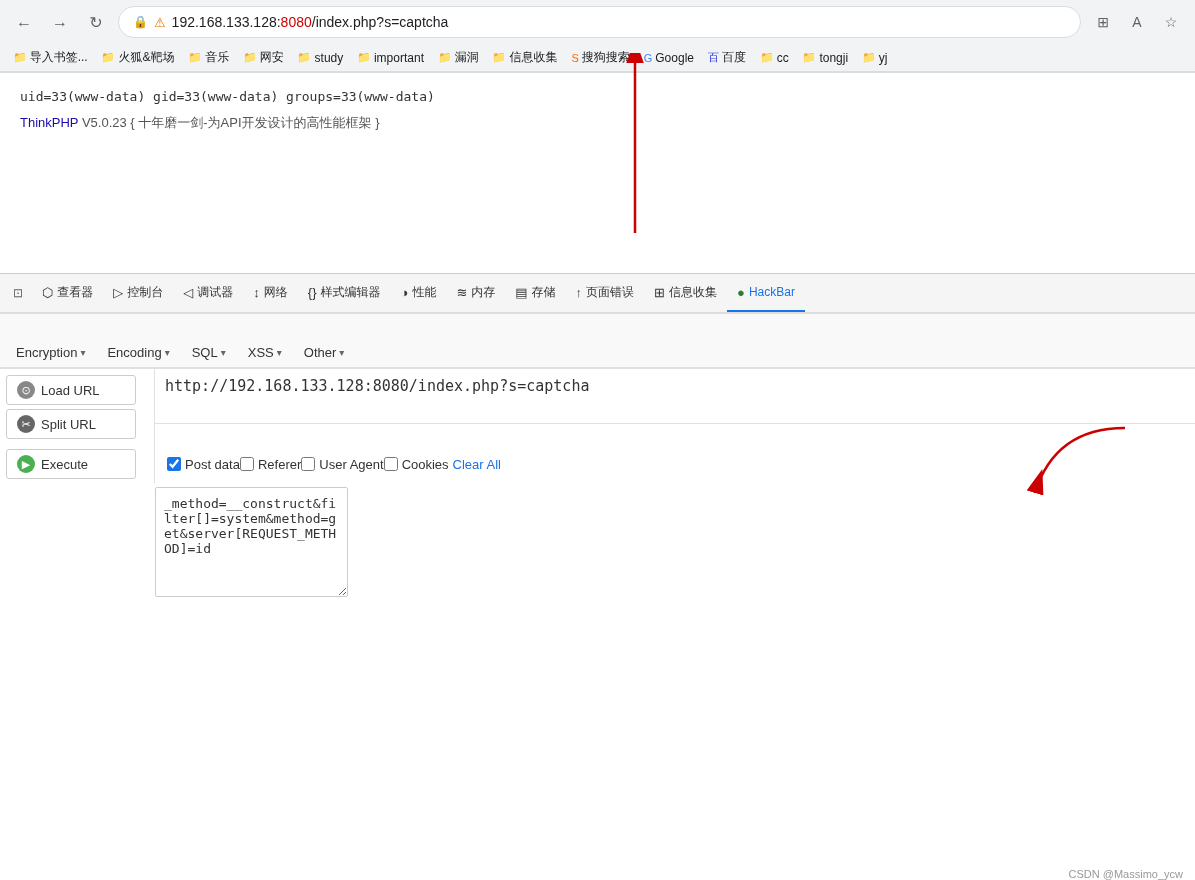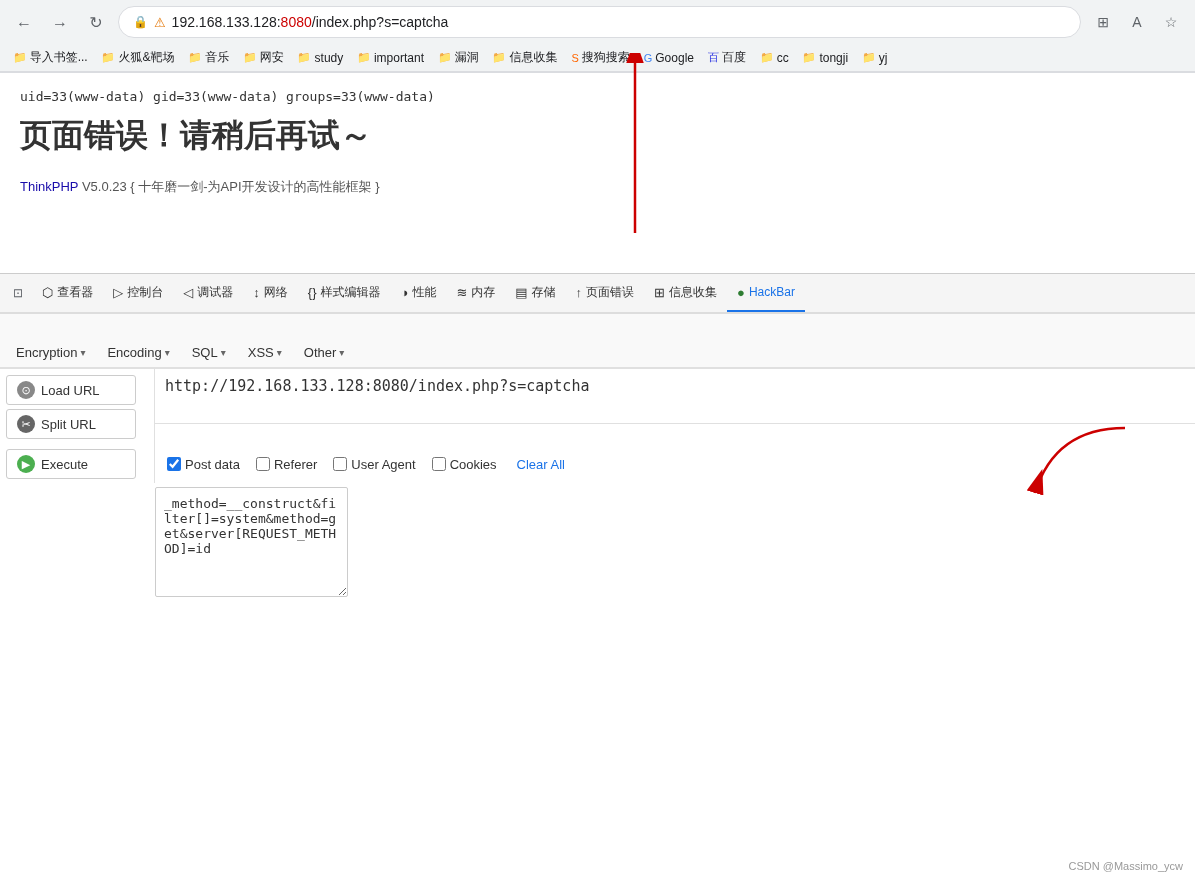--- a/index.html
+++ b/index.html
@@ -176,21 +176,20 @@
       background: #4CAF50;
       color: #fff;
       border-radius: 50%;
     }
 
     
     .hackbar-options {
       display: flex;
       align-items: center;
       padding: 6px 8px 6px 155px;
-      gap: 16px;
       border-bottom: 1px solid #eee;
       border-top: 1px solid #eee;
       background: #fff;
     }
     .option-item {
       display: flex; align-items: center; gap: 4px;
       font-size: 13px;
       color: #333;
       cursor: pointer;
     }
@@ -218,21 +217,21 @@
       resize: vertical;
       font-family: monospace;
       outline: none;
       background: #fff;
       border-radius: 2px;
     }
 
     
     .watermark {
       position: absolute;
-      bottom: 8px;
+      bottom: 0;
       right: 12px;
       font-size: 11px;
       color: #999;
     }
 
     
     .hackbar-url-wrapper {
       display: flex;
       border-top: 1px solid #e0e0e0;
     }
@@ -339,21 +338,20 @@
     </div>
     <div class="bookmark-item">
       <span class="bk-icon">📁</span>
       <span>yj</span>
     </div>
   </div>
 </div>
 
 <div class="page-content" style="position:relative;">
   <p class="page-error-info">uid=33(www-data) gid=33(www-data) groups=33(www-data)</p>
-  <h1 class="page-error-title">页面错误！请稍后再试～</h1>
   <p class="page-footer-link">
     <a href="#">ThinkPHP</a><span> V5.0.23 { 十年磨一剑-为API开发设计的高性能框架 }</span>
   </p>
 
   <div style="position:absolute; left:620px; top:-20px;">
     <svg width="30" height="200">
       <defs>
         <marker id="arrowhead-up" markerWidth="10" markerHeight="7" refX="0" refY="3.5" orient="auto">
           <polygon points="0 7, 10 3.5, 0 0" fill="#cc0000"></polygon>
         </marker>

